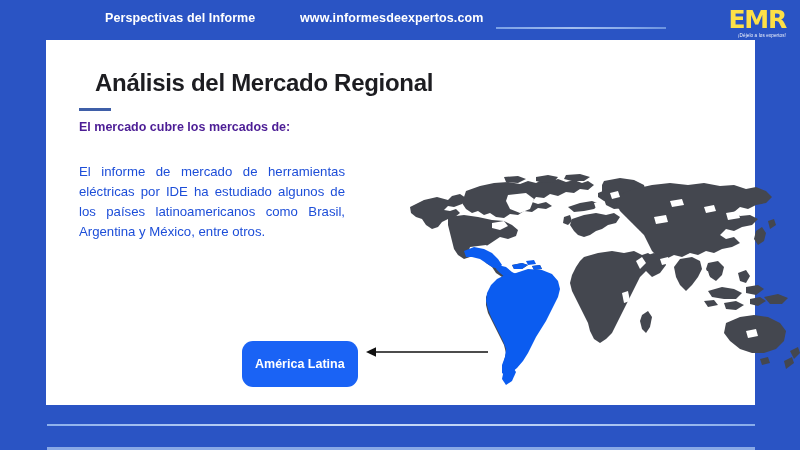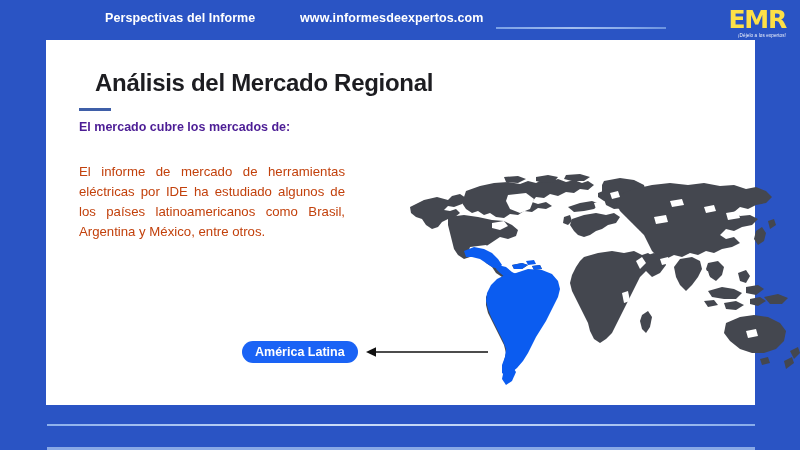--- a/index.html
+++ b/index.html
@@ -116,32 +116,32 @@
   }
 
   
   #paragraph {
     position: absolute;
     left: 33px;
     top: 122px;
     width: 266px;
     font-size: 13.2px;
     line-height: 20px;
-    color: #c2410c;
+    color: #1d4ed8;
     text-align: justify;
     text-justify: inter-word;
   }
 
   
   #callout {
     position: absolute;
     left: 196px;
     top: 301px;
     height: 22px;
-    padding: 0 13px;
+    padding: 12px 13px;
     background: #1a63f5;
     border-radius: 11px;
     display: flex;
     align-items: center;
     justify-content: center;
   }
   #callout-label {
     font-size: 12.5px;
     font-weight: bold;
     color: #ffffff;

